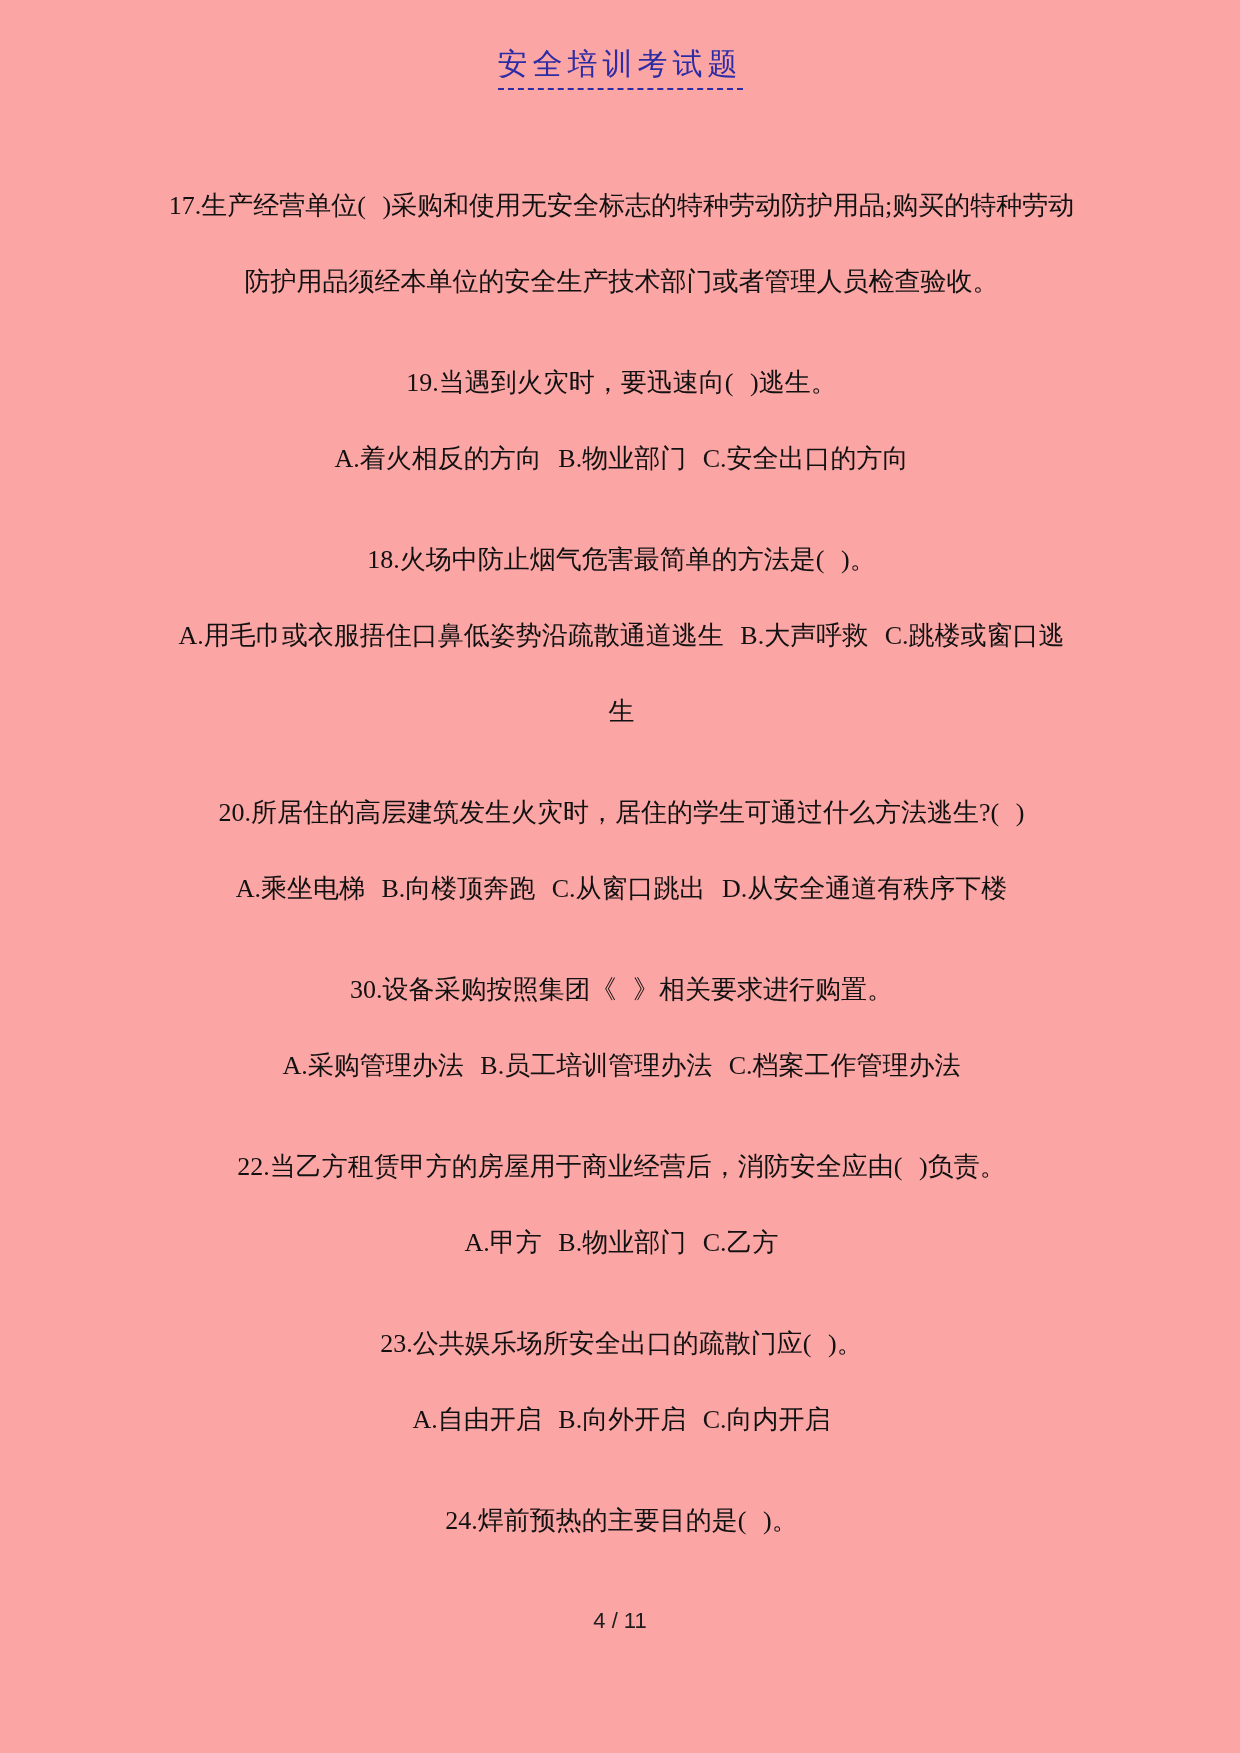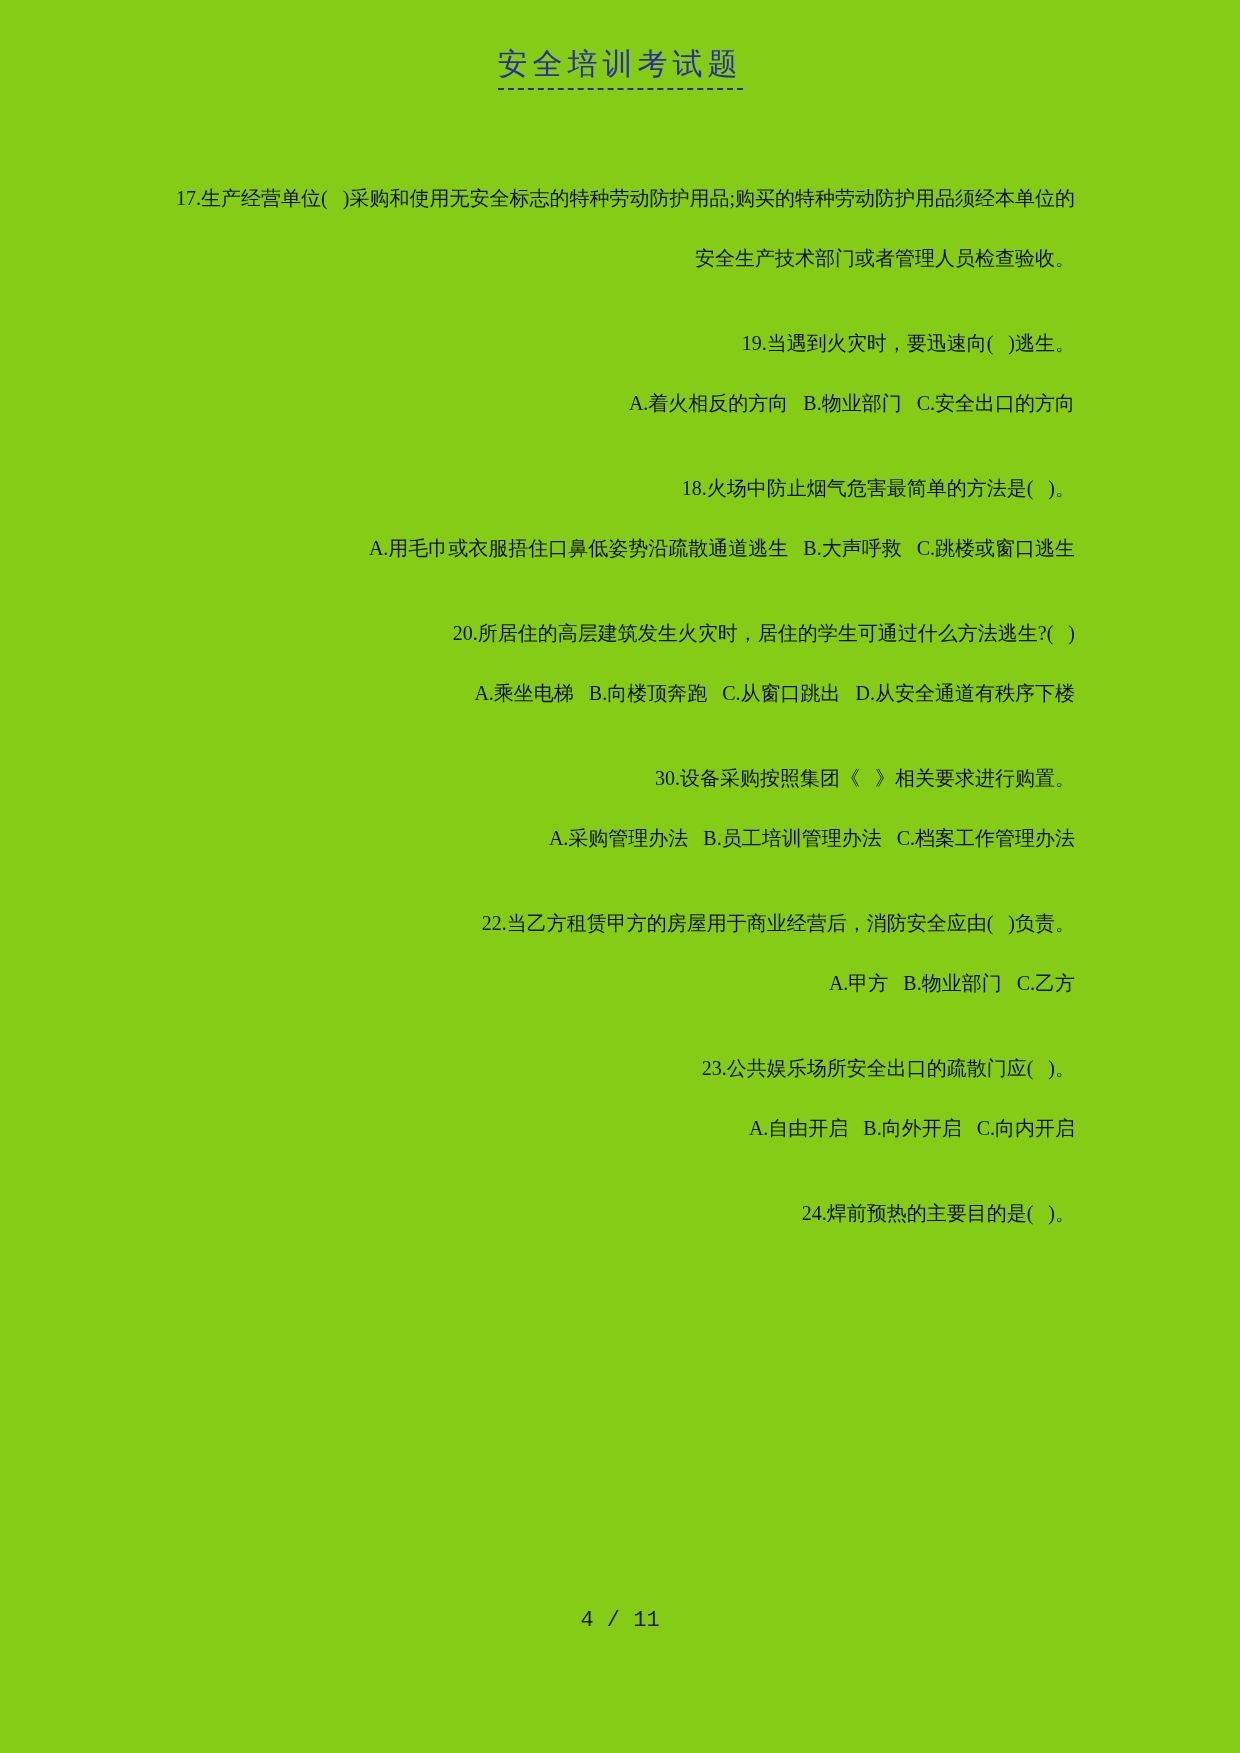--- a/index.html
+++ b/index.html
@@ -1,21 +1,21 @@
 <!DOCTYPE html>
 <html><head>
 <meta charset="utf-8">
 <style>
   * { box-sizing: border-box; }
   html, body { margin: 0; padding: 0; background: #ffffff; }
   .page {
     position: relative;
     width: 1240px;
     height: 1753px;
-    background: #84cc16;
+    background: #fca5a5;
     overflow: hidden;
     font-family: "Liberation Serif", "DejaVu Serif", serif;
     color: #111111;
   }
   .header {
     padding-top: 44px;
     text-align: center;
   }
   .doc-title {
     display: inline-block;
@@ -28,33 +28,33 @@
     text-decoration: none;
   }
   .content {
     margin: 78px 165px 0 168px; 
   }
   .q-block {
     margin: 0 0 25px 0;
   }
   .q-text, .q-options {
     margin: 0;
-    font-size: 20px;
-    line-height: 60px;
+    font-size: 26px;
+    line-height: 76px;
     word-spacing: 10px;
     color: #111111;
-    text-align: right;
+    text-align: center;
   }
   .footer {
     position: absolute;
     top: 1608px;
     left: 0;
     width: 100%;
     text-align: center;
-    font-family: Liberation Mono, monospace;
+    font-family: Liberation Sans, sans-serif;
     font-size: 22px;
     color: #1c1c1c;
   }
 </style>
 </head>
 <body>
 
 <div class="page">
 
   <div class="header">

